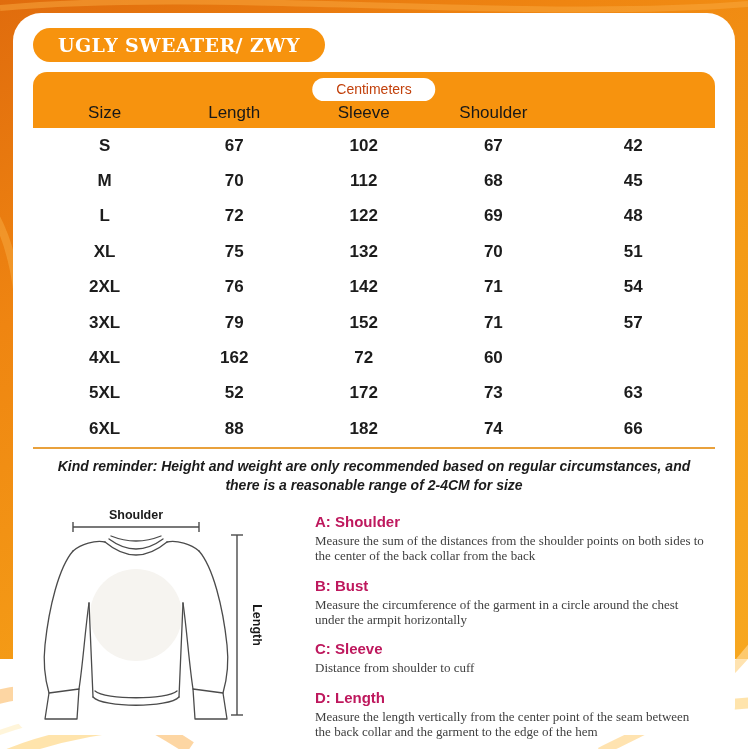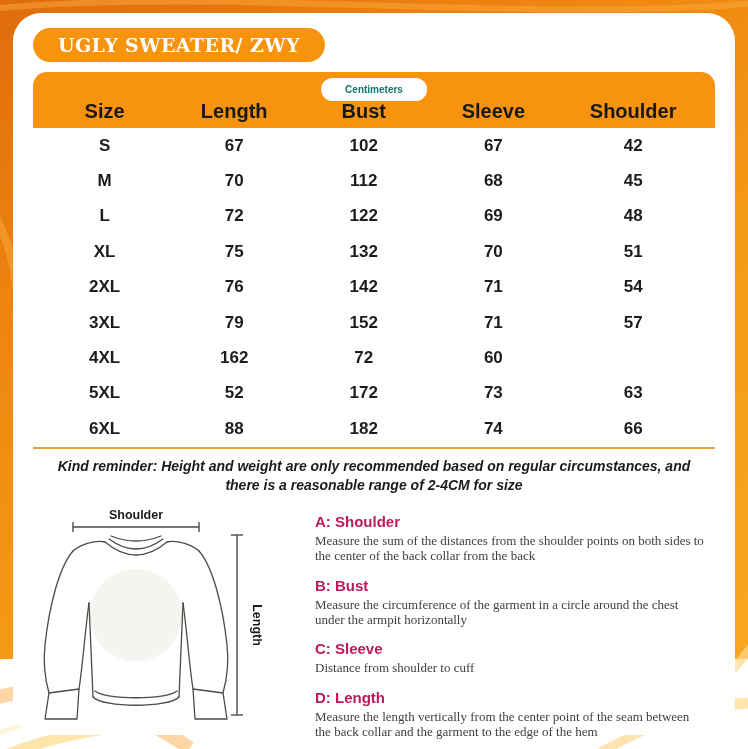--- a/index.html
+++ b/index.html
@@ -10,24 +10,24 @@
   .card{position:absolute;left:13px;top:13px;width:722px;height:722px;
     background:#ffffff;border-radius:28px;box-sizing:border-box;
     padding:15px 20px 0 20px;}
   .title-pill{display:inline-block;background:#f7930e;color:#ffffff;
     font-family:"DejaVu Serif", serif;font-weight:bold;font-size:19px;
     line-height:34px;height:34px;padding:0 25px;border-radius:17px;
     letter-spacing:.4px;}
   .band{position:relative;margin-top:10px;height:56px;background:#f7930e;
     border-radius:14px 14px 0 0;}
   .unit-pill{position:absolute;top:6px;left:50%;transform:translateX(-50%);
-    background:#ffffff;color:#0f766e;font-weight:bold;font-size:10px;
+    background:#ffffff;color:#c2410c;font-weight:normal;font-size:14px;
     height:23px;line-height:23px;padding:0 24px;border-radius:12px;}
   .hrow{position:absolute;bottom:5px;left:0;right:0;display:flex;}
-  .hrow .cell{font-weight:bold;font-size:20px;color:#181818;}
+  .hrow .cell{font-weight:normal;font-size:17px;color:#181818;}
   .cell{text-align:center;box-sizing:border-box;}
   .cell:nth-child(1){width:21%;}
   .cell:nth-child(2){width:17%;}
   .cell:nth-child(3){width:21%;}
   .cell:nth-child(4){width:17%;}
   .cell:nth-child(5){width:24%;}
   .trow{display:flex;align-items:center;height:35.4px;}
   .trow .cell{font-weight:bold;font-size:17px;color:#1c1c1c;}
   .divider{height:2.5px;background:#e9a13c;}
   .reminder{margin-top:8px;text-align:center;font-weight:bold;font-size:14px;
@@ -54,21 +54,20 @@
 
   <div class="card">
 
     <div class="title-pill">UGLY SWEATER/ ZWY</div>
 
     <div class="band">
       <div class="unit-pill">Centimeters</div>
       <div class="hrow">
           <div class="cell">Size</div>
           <div class="cell">Length</div>
-          <div class="cell">Bust</div>
           <div class="cell">Sleeve</div>
           <div class="cell">Shoulder</div>
         </div>
     </div>
 
     <div>
         <div class="trow">
           <div class="cell">S</div>
           <div class="cell">67</div>
           <div class="cell">102</div>

